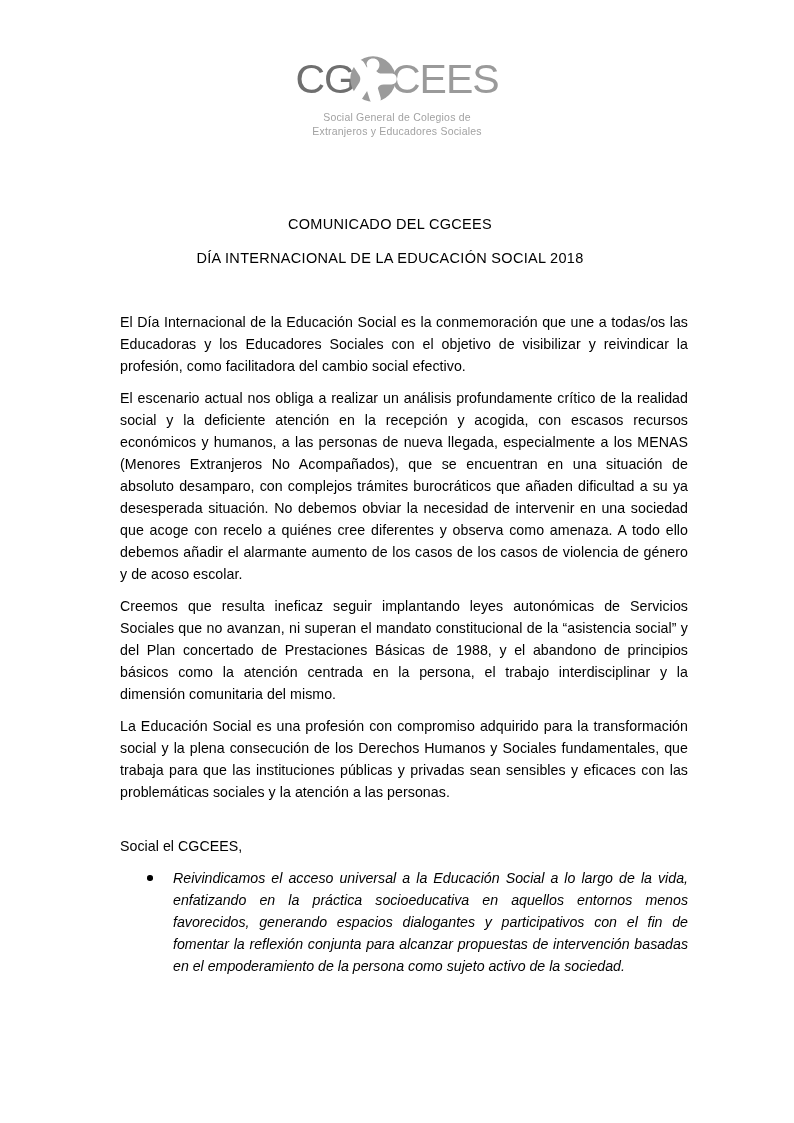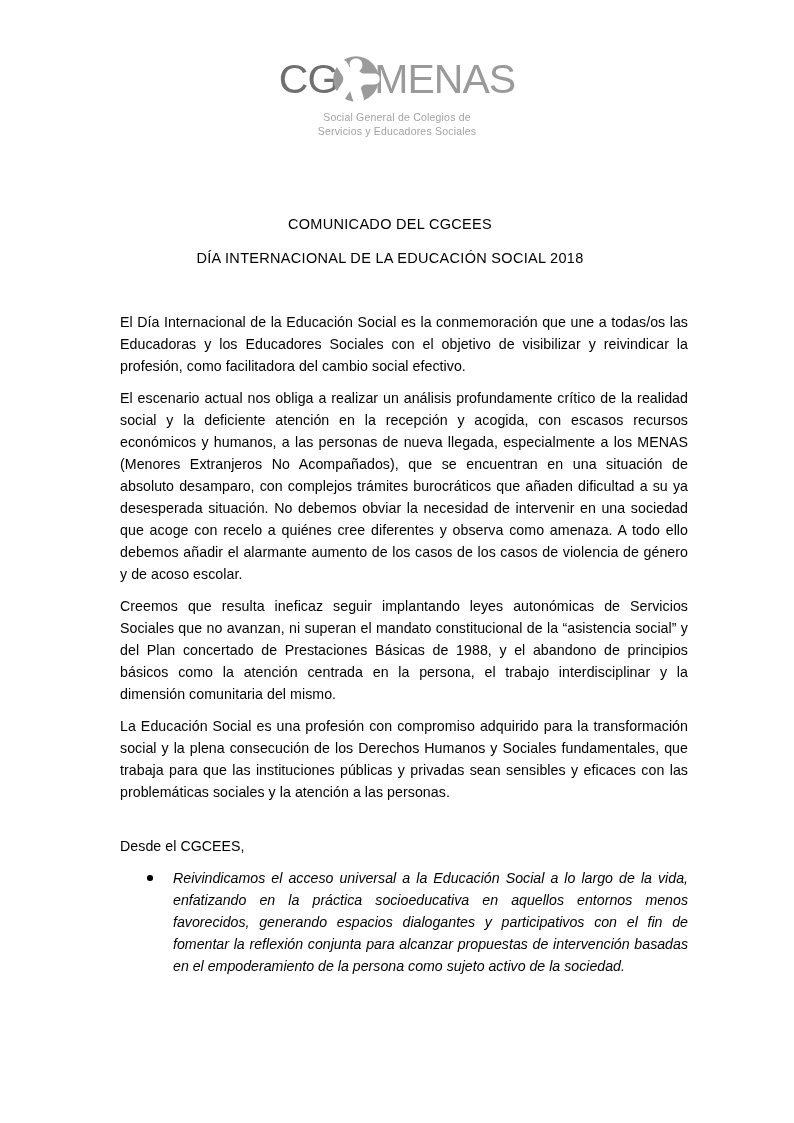--- a/index.html
+++ b/index.html
@@ -185,46 +185,46 @@
                    L21 27
                    C19 24 20 21 23 19
                    C26 17 29 18 31 21
                    L40 35
                    C42 38 45 37 45 34
                    C45 30 43 27 43 25
                    C43 21 46 18 50 18 Z" fill="#ffffff"></path>
         </svg>
       </span>
 
-      <span class="logo-word right">MENAS</span>
+      <span class="logo-word right">CEES</span>
     </div>
 
     <div class="logo-tagline">
       <div>Social General de Colegios de</div>
-      <div>Servicios y Educadores Sociales</div>
+      <div>Extranjeros y Educadores Sociales</div>
     </div>
   </div>
 
   <div class="doc-title" id="title-1">COMUNICADO DEL CGCEES</div>
 
   <div class="doc-title" id="title-2">DÍA INTERNACIONAL DE LA EDUCACIÓN SOCIAL 2018</div>
 
   <div class="body-area">
 
     <p class="para">El Día Internacional de la Educación Social es la conmemoración que une a todas/os las Educadoras y los Educadores Sociales con el objetivo de visibilizar y reivindicar la profesión, como facilitadora del cambio social efectivo.</p>
 
     <p class="para">El escenario actual nos obliga a realizar un análisis profundamente crítico de la realidad social y la deficiente atención en la recepción y acogida, con escasos recursos económicos y humanos, a las personas de nueva llegada, especialmente a los MENAS (Menores Extranjeros No Acompañados), que se encuentran en una situación de absoluto desamparo, con complejos trámites burocráticos que añaden dificultad a su ya desesperada situación. No debemos obviar la necesidad de intervenir en una sociedad que acoge con recelo a quiénes cree diferentes y observa como amenaza. A todo ello debemos añadir el alarmante aumento de los casos de los casos de violencia de género y de acoso escolar.</p>
 
     <p class="para">Creemos que resulta ineficaz seguir implantando leyes autonómicas de Servicios Sociales que no avanzan, ni superan el mandato constitucional de la “asistencia social” y del Plan concertado de Prestaciones Básicas de 1988, y el abandono de principios básicos como la atención centrada en la persona, el trabajo interdisciplinar y la dimensión comunitaria del mismo.</p>
 
     <p class="para">La Educación Social es una profesión con compromiso adquirido para la transformación social y la plena consecución de los Derechos Humanos y Sociales fundamentales, que trabaja para que las instituciones públicas y privadas sean sensibles y eficaces con las problemáticas sociales y la atención a las personas.</p>
 
     <div class="spacer-sm"></div>
 
-    <p class="para no-justify">Desde el CGCEES,</p>
+    <p class="para no-justify">Social el CGCEES,</p>
 
     <ul class="bullet-list">
       <li class="bullet-item">
         <span class="bullet-dot"></span>
         <span>Reivindicamos el acceso universal a la Educación Social a lo largo de la vida, enfatizando en la práctica socioeducativa en aquellos entornos menos favorecidos, generando espacios dialogantes y participativos con el fin de fomentar la reflexión conjunta para alcanzar propuestas de intervención basadas en el empoderamiento de la persona como sujeto activo de la sociedad.</span>
       </li>
     </ul>
 
   </div>
 </div>

